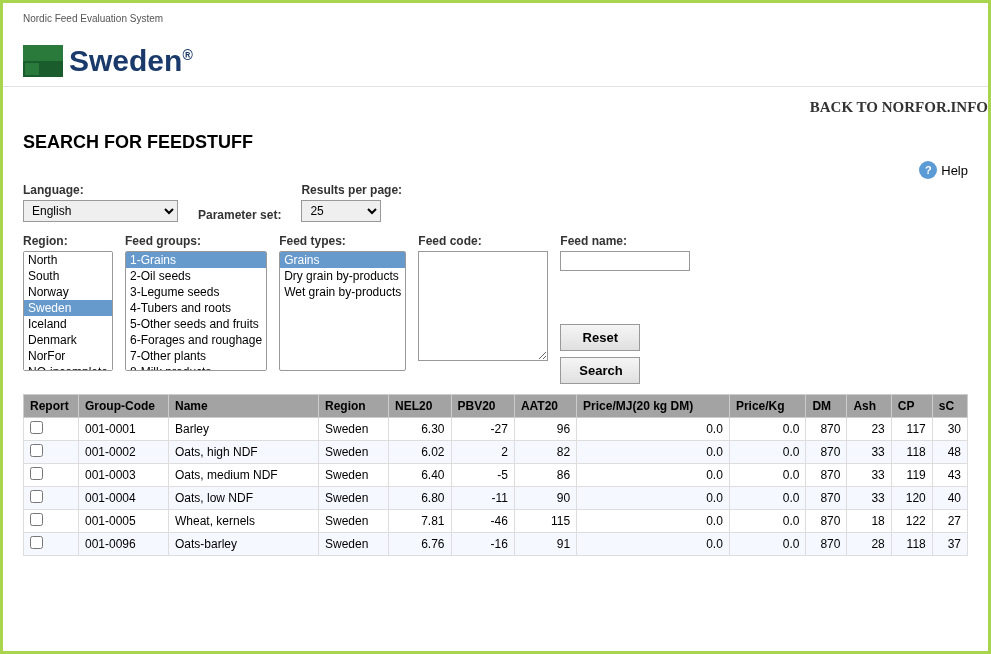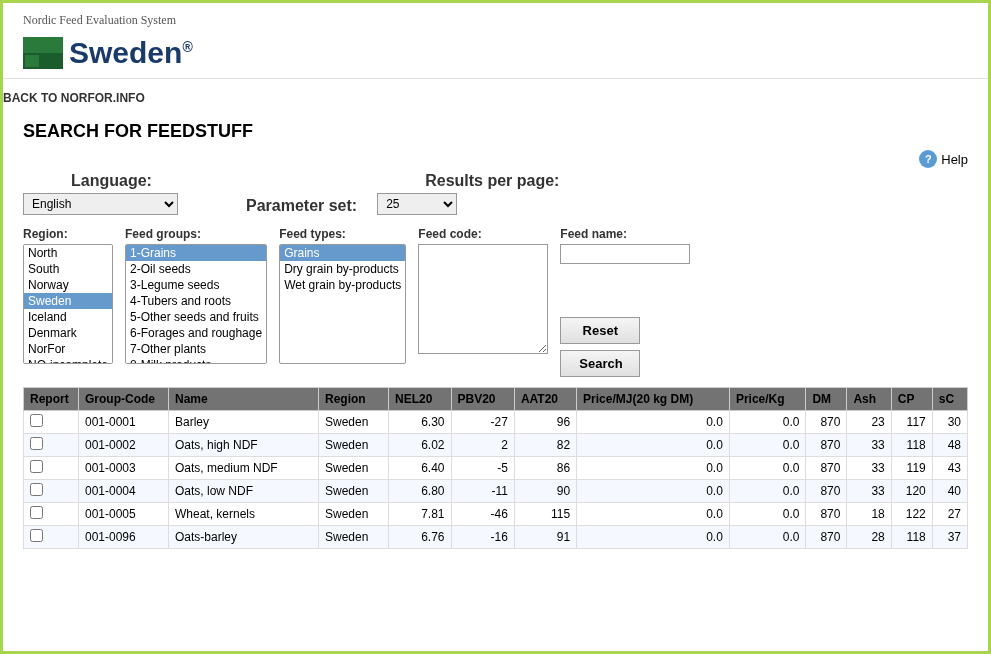--- a/index.html
+++ b/index.html
@@ -16,35 +16,35 @@
       padding: 10px 20px 8px 20px;
       border-bottom: 1px solid #e0e0e0;
       display: flex;
       align-items: center;
     }
     .logo-container {
       display: flex;
       flex-direction: column;
     }
     .logo-top-text {
-      font-size: 12px;
+      font-size: 10px;
       color: #555;
-      margin-bottom: 8px;
-      font-family: Liberation Serif, serif;
+      margin-bottom: 20px;
     }
     .logo-icon {
       display: flex;
       align-items: center;
       gap: 6px;
     }
     .back-link {
-      text-align: left;
+      text-align: right;
       padding: 12px 0 8px 0;
       font-weight: bold;
-      font-size: 12px;
+      font-size: 15px;
+      font-family: Liberation Serif, serif;
     }
     .back-link a {
       color: #333;
       text-decoration: none;
       font-weight: bold;
     }
     .page-title {
       font-size: 18px;
       font-weight: bold;
       padding: 8px 2px 8px 20px;
@@ -76,24 +76,23 @@
       gap: 20px;
       align-items: flex-end;
       margin-bottom: 12px;
     }
     .filter-group {
       display: flex;
       flex-direction: column;
       gap: 3px;
     }
     .filter-label {
-      font-size: 16px;
+      font-size: 12px;
       font-weight: bold;
       color: #333;
-      margin-left: 48px;
     }
     .filter-select {
       padding: 2px 4px;
       font-size: 12px;
       border: 1px solid #999;
       cursor: pointer;
     }
     .filter-select-lang { width: 155px; }
     .filter-select-param { width: 130px; }
     .filter-select-results { width: 80px; }
@@ -180,21 +179,21 @@
     }
 
     
     .results-table {
       width: 100%;
       border-collapse: collapse;
       font-size: 12px;
       margin-top: 8px;
     }
     .results-table th {
-      background: #737373;
+      background: #a3a3a3;
       border: 1px solid #ccc;
       padding: 4px 6px;
       text-align: left;
       font-weight: bold;
       white-space: nowrap;
     }
     .results-table td {
       border: 1px solid #ddd;
       padding: 3px 6px;
       white-space: nowrap;

